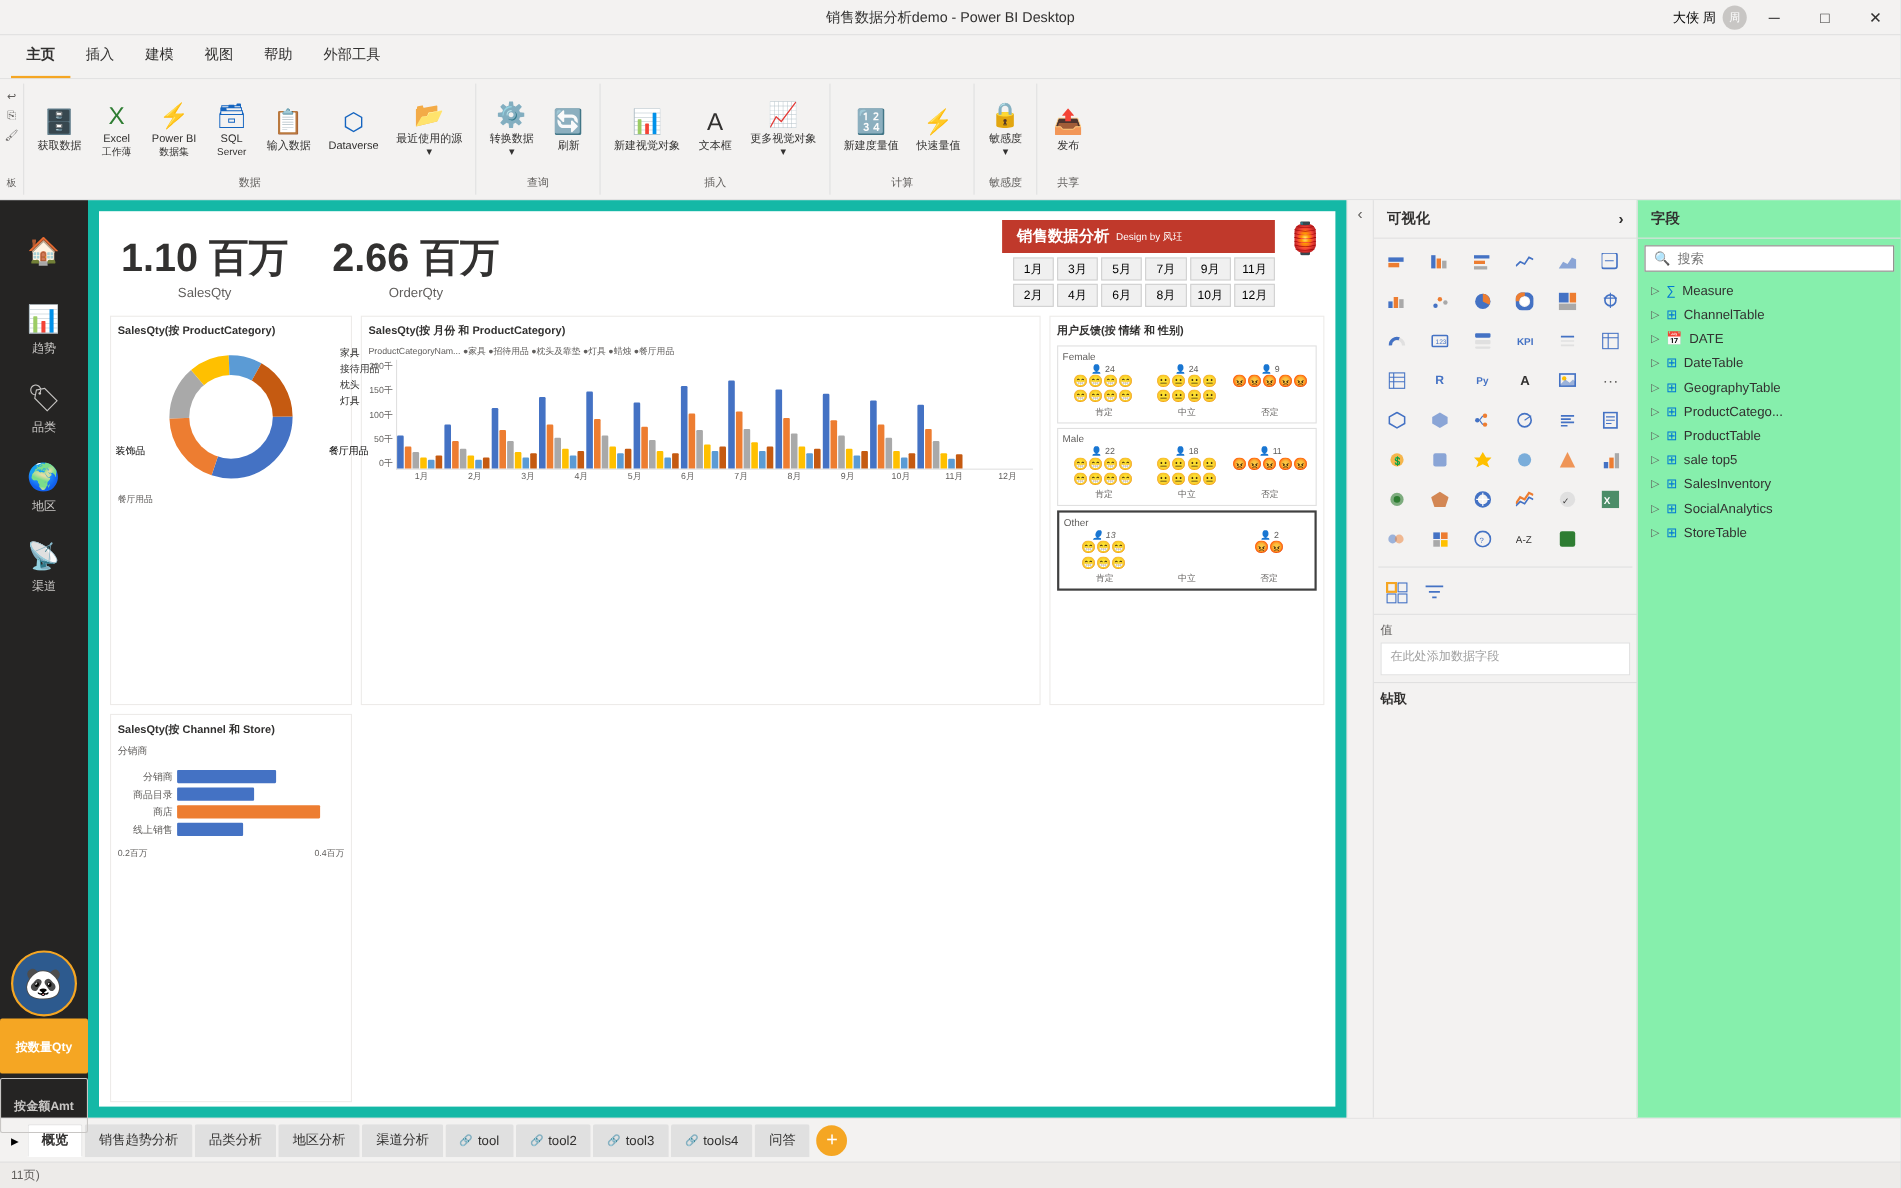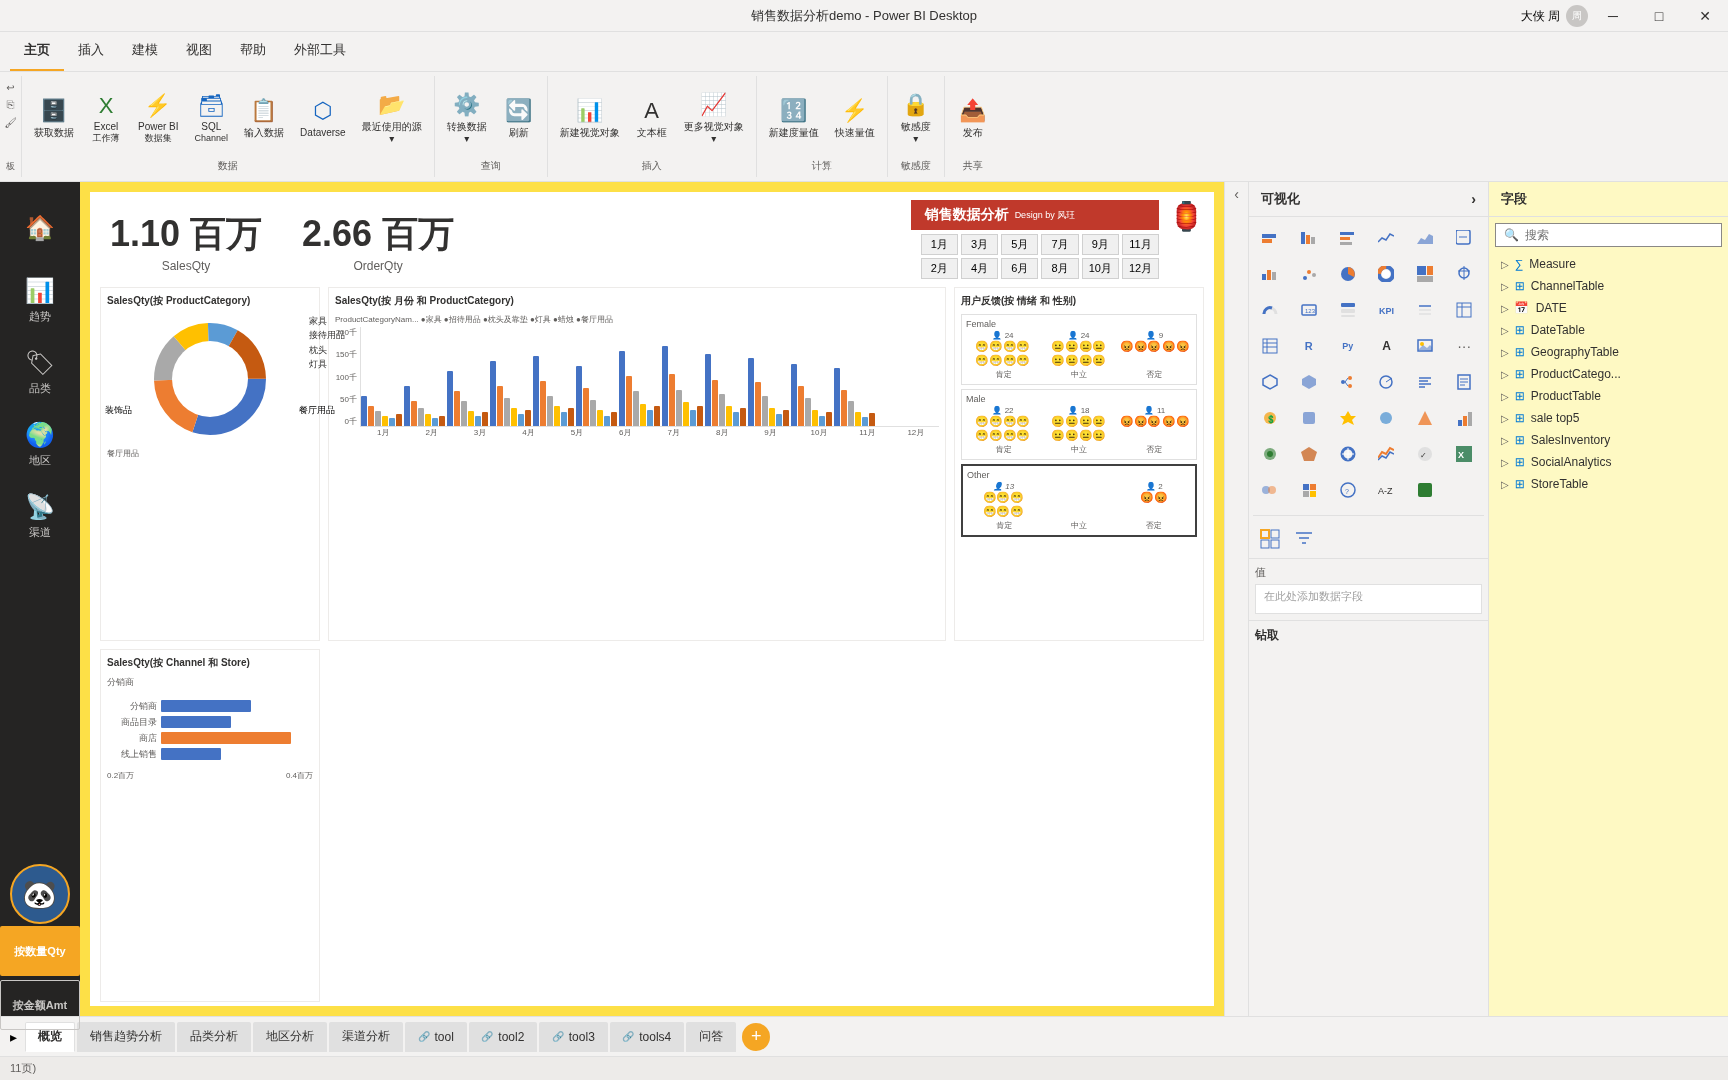--- a/index.html
+++ b/index.html
@@ -143,21 +143,21 @@
     .left-nav-btn.secondary {
       background: transparent;
       color: #c8c6c4;
       border: 1px solid #c8c6c4;
       margin-top: 4px;
     }
 
     
     #canvas-area {
       flex: 1;
-      background: #fde047;
+      background: #14b8a6;
       overflow: hidden;
       position: relative;
     }
     #report-canvas {
       background: white;
       margin: 10px;
       width: calc(100% - 20px);
       height: calc(100% - 20px);
       position: relative;
       overflow: hidden;
@@ -381,21 +381,21 @@
       width: 240px;
       background: #f3f2f1;
       border-left: 1px solid #e0e0e0;
       display: flex;
       flex-direction: column;
       overflow: hidden;
     }
     
     #fields-panel-container {
       width: 240px;
-      background: #fef9c3;
+      background: #86efac;
       border-left: 1px solid #e0e0e0;
       display: flex;
       flex-direction: column;
       overflow-y: auto;
     }
 
     .ribbon-left-group {
       width: 22px;
       display: flex;
       flex-direction: column;
@@ -459,21 +459,21 @@
         <span style="font-size:9px">工作薄</span>
       </div>
       <div class="ribbon-btn">
         <span class="icon yellow">⚡</span>
         <span>Power BI</span>
         <span style="font-size:9px">数据集</span>
       </div>
       <div class="ribbon-btn">
         <span class="icon blue">🗃</span>
         <span>SQL</span>
-        <span style="font-size:9px">Channel</span>
+        <span style="font-size:9px">Server</span>
       </div>
       <div class="ribbon-btn">
         <span class="icon">📋</span>
         <span>输入数据</span>
       </div>
       <div class="ribbon-btn">
         <span class="icon blue">⬡</span>
         <span>Dataverse</span>
       </div>
       <div class="ribbon-btn">

